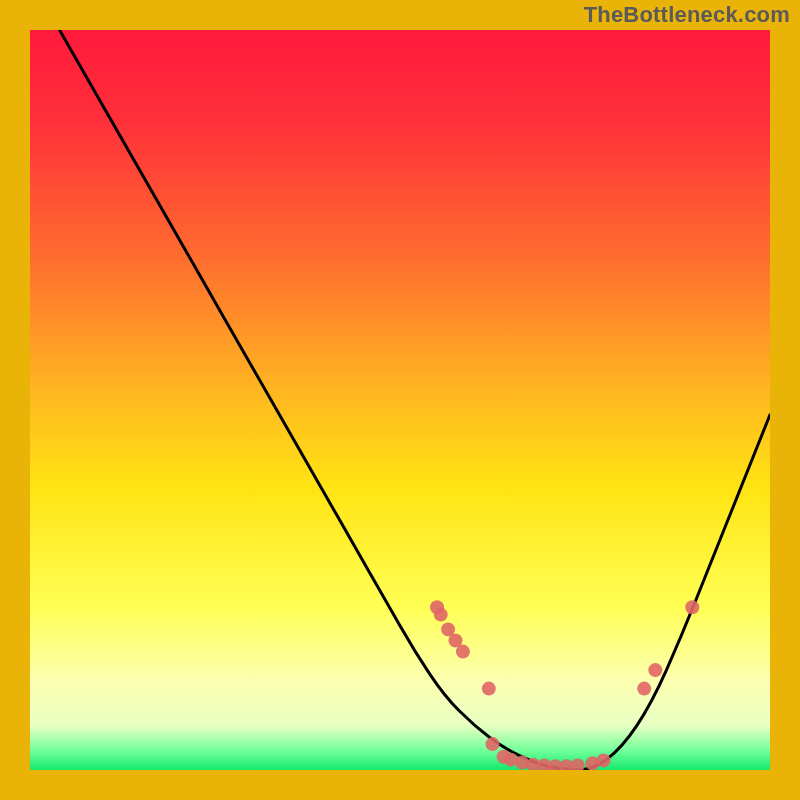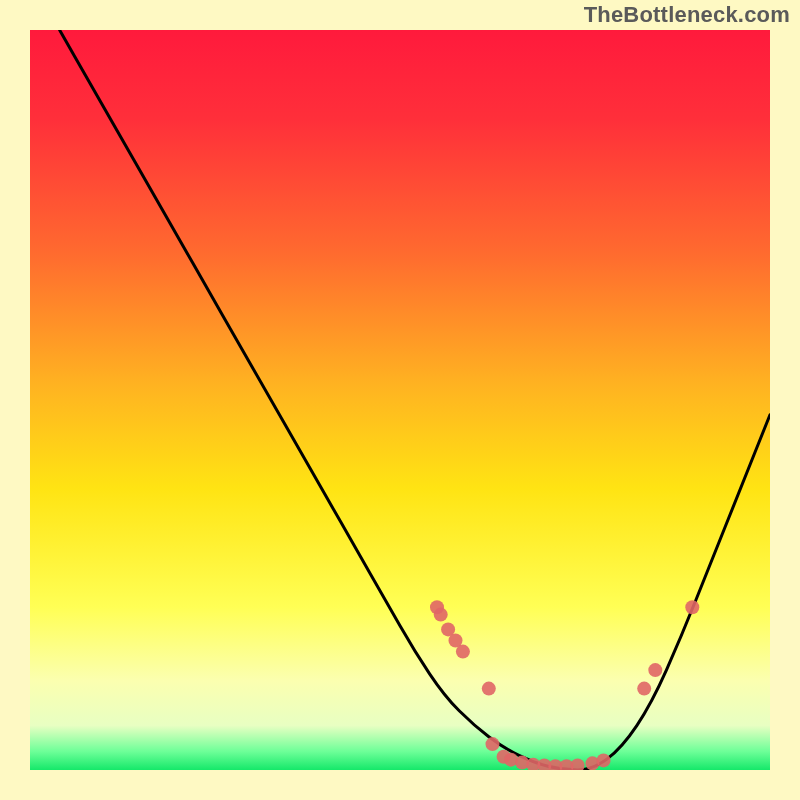--- a/index.html
+++ b/index.html
@@ -8,21 +8,21 @@
     width: 800px;
     height: 800px;
     background: #000000;
     overflow: hidden;
     font-family: Arial, Helvetica, sans-serif;
   }
   .outer-frame {
     position: relative;
     width: 800px;
     height: 800px;
-    background: #fef9c3;
+    background: #eab308;
   }
   .watermark {
     position: absolute;
     top: 2px;
     right: 10px;
     color: #5a5a5a;
     font-size: 22px;
     font-weight: 600;
     letter-spacing: 0.2px;
     z-index: 10;

